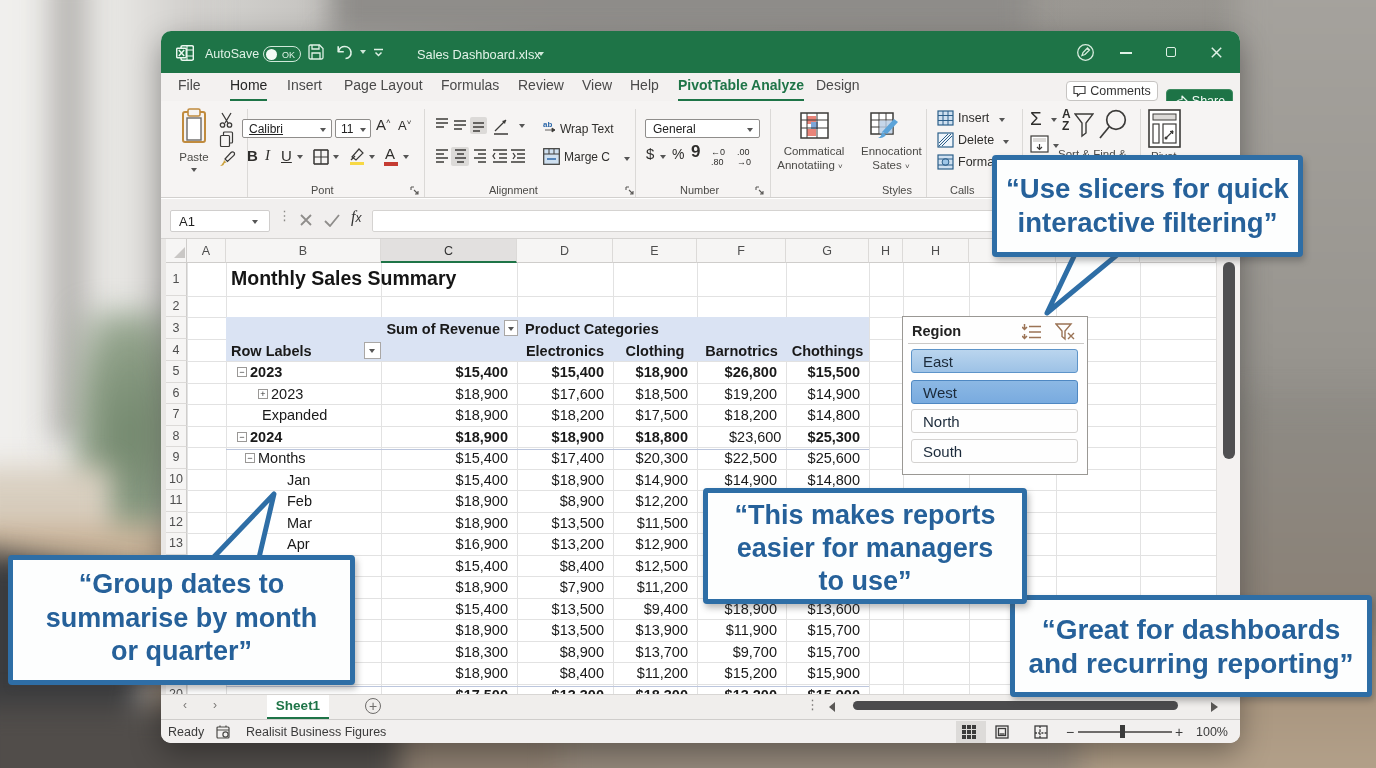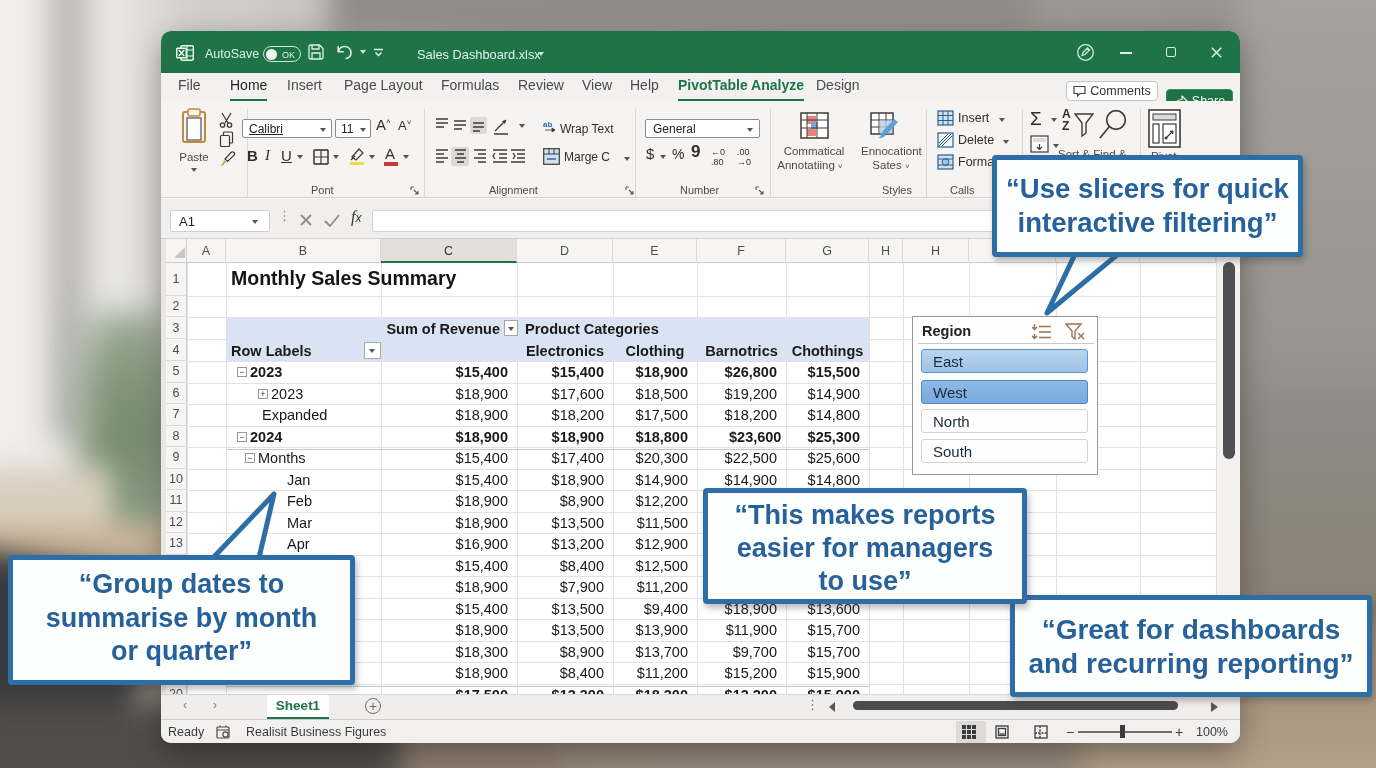--- a/index.html
+++ b/index.html
@@ -35,21 +35,21 @@
 
 .gl{position:absolute;background:#e2e2e2;}
 .colhdr{position:absolute;top:208px;height:24px;font-size:12.5px;color:#4e4e4e;text-align:center;background:#f6f5f4;border-right:1px solid #dcdad8;border-bottom:1px solid #cfcdcb;line-height:24px;}
 .rowhdr{position:absolute;left:5px;width:21px;font-size:12.5px;color:#4e4e4e;text-align:center;background:#f6f5f4;border-bottom:1px solid #dcdad8;border-right:1px solid #cfcdcb;}
 .cell{position:absolute;font-size:14.5px;color:#191919;}
 .num{text-align:right;}
 
 .bub{position:absolute;background:#fdfefe;border:5px solid #2e6ea6;border-radius:4px;color:#26619a;font-weight:bold;text-align:center;box-shadow:2px 4px 6px rgba(60,60,60,.35);}
 .btail{position:absolute;}
 
-#slicer{position:absolute;left:741px;top:77px;width:186px;height:159px;background:#fefefe;border:1px solid #9a9894;margin-left:10px;}
+#slicer{position:absolute;left:741px;top:77px;width:186px;height:159px;background:#fefefe;border:1px solid #9a9894;}
 .sitem{position:absolute;left:8px;width:167px;height:24px;border-radius:3px;font-size:15px;color:#1b2a3a;line-height:24px;padding-left:11px;}
 </style></head>
 <body>
 <div id="bg">
   <div class="abs" style="left:0;top:0;width:1376px;height:768px;background:linear-gradient(97deg,#e9e8e6 0%,#d6d5d2 12%,#a9a6a2 38%,#9d9a95 62%,#989590 82%,#8f8c87 100%);"></div>
   <div class="blur" style="left:-40px;top:-40px;width:250px;height:620px;background:linear-gradient(90deg,#f3f2f0,#e9e8e5 60%,#cbc9c6);"></div>
   <div class="blur" style="left:50px;top:-30px;width:38px;height:470px;background:#b9b7b4;"></div>
   <div class="blur" style="left:330px;top:-30px;width:700px;height:65px;background:#8e8c89;"></div>
   <div class="blur" style="left:74px;top:310px;width:110px;height:250px;background:radial-gradient(ellipse at 50% 50%,#6f856a,#8fa088 55%,rgba(154,168,147,0));"></div>
   <div class="blur" style="left:-30px;top:468px;width:140px;height:110px;background:#d8cebf;"></div>
@@ -384,21 +384,21 @@
 <div class="cell num" style="left:220px;top:168.0px;width:127px;">$18,900</div>
 <div class="cell num" style="left:356px;top:168.0px;width:87px;">$18,200</div>
 <div class="cell num" style="left:452px;top:168.0px;width:75px;">$17,500</div>
 <div class="cell num" style="left:536px;top:168.0px;width:80px;">$18,200</div>
 <div class="cell num" style="left:625px;top:168.0px;width:74px;">$14,800</div>
 <div class="abs" style="left:76px;top:192.5px;width:10px;height:10px;border:1px solid #9a9896;background:#fff;font-size:9px;line-height:8px;text-align:center;color:#333;">−</div>
 <div class="cell" style="left:89px;top:189.5px;font-weight:bold;">2024</div>
 <div class="cell num" style="left:220px;top:189.5px;width:127px;font-weight:bold;">$18,900</div>
 <div class="cell num" style="left:356px;top:189.5px;width:87px;font-weight:bold;">$18,900</div>
 <div class="cell num" style="left:452px;top:189.5px;width:75px;font-weight:bold;">$18,800</div>
-<div class="cell num" style="left:536px;top:189.5px;width:80px;font-weight:bold;padding-left:32px;">$23,600</div>
+<div class="cell num" style="left:536px;top:189.5px;width:80px;font-weight:normal;padding-left:32px;">$23,600</div>
 <div class="cell num" style="left:625px;top:189.5px;width:74px;font-weight:bold;text-align:right;">$25,300</div>
 <div class="abs" style="left:84px;top:214.0px;width:10px;height:10px;border:1px solid #9a9896;background:#fff;font-size:9px;line-height:8px;text-align:center;color:#333;">−</div>
 <div class="cell" style="left:97px;top:211.0px;">Months</div>
 <div class="cell num" style="left:220px;top:211.0px;width:127px;">$15,400</div>
 <div class="cell num" style="left:356px;top:211.0px;width:87px;">$17,400</div>
 <div class="cell num" style="left:452px;top:211.0px;width:75px;">$20,300</div>
 <div class="cell num" style="left:536px;top:211.0px;width:80px;">$22,500</div>
 <div class="cell num" style="left:625px;top:211.0px;width:74px;">$25,600</div>
 <div class="cell" style="left:126px;top:232.5px;">Jan</div>
 <div class="cell num" style="left:220px;top:232.5px;width:127px;">$15,400</div>

